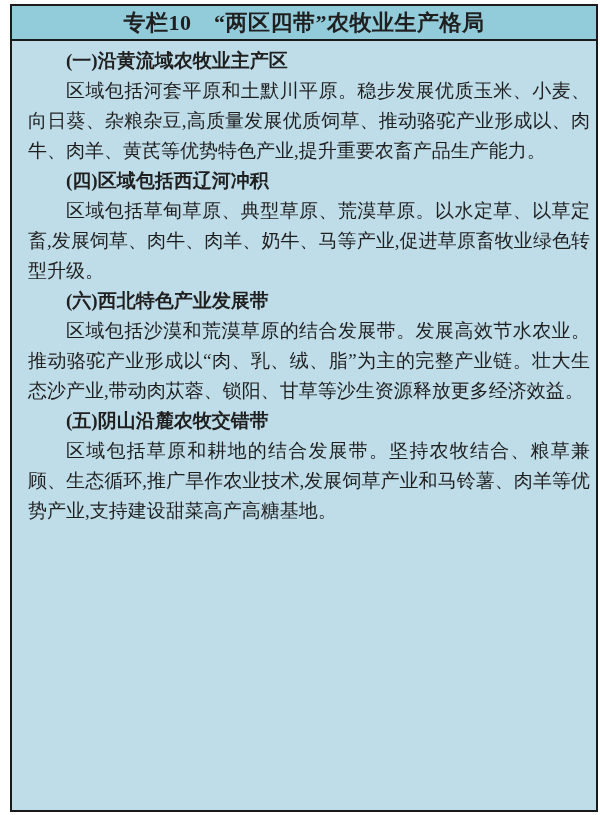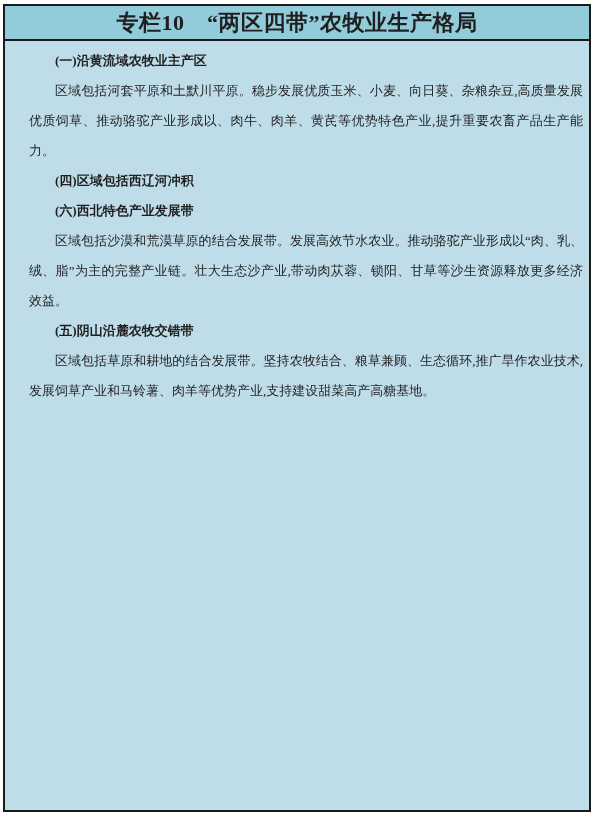--- a/index.html
+++ b/index.html
@@ -12,44 +12,44 @@
   }
   .page {
     position: relative;
     width: 600px;
     height: 815px;
     background: #ffffff;
     overflow: hidden;
   }
   .panel {
     position: absolute;
-    left: 3px;
+    left: 10px;
     top: 4px;
     width: 588px;
     height: 808px;
     box-sizing: border-box;
     border: 2px solid var(--border, #1a1a1a);
     background: var(--body-bg, #bedde9);
     overflow: hidden;
   }
   .panel-title {
     background: var(--title-bg, #92cbda);
     border-bottom: 2px solid var(--border, #1a1a1a);
     height: 33px;
     line-height: 33px;
     text-align: center;
     font-weight: bold;
     font-size: 22px;
     color: var(--text, #1f1f1f);
     letter-spacing: 0.5px;
   }
   .panel-body {
-    padding: 5px 6px 0 24px;
+    padding: 5px 6px 0 16px;
     color: var(--text, #1f1f1f);
-    font-size: 13px;
+    font-size: 19px;
     line-height: 30px;
     text-align: justify;
   }
   .panel-body p {
     margin: 0;
     text-indent: 2em;
   }
   .section-heading {
     font-weight: bold;
   }
@@ -64,20 +64,21 @@
 
       <div class="section">
         <p class="section-heading">(一)沿黄流域农牧业主产区</p>
         <p class="section-para">区域包括河套平原和土默川平原。稳步发展优质玉米、小麦、向日葵、杂粮杂豆,高质量发展优质饲草、推动骆驼产业形成以、肉牛、肉羊、黄芪等优势特色产业,提升重要农畜产品生产能力。</p>
       </div>
 
 
 
       <div class="section">
         <p class="section-heading">(四)区域包括西辽河冲积</p>
+        <p class="section-para">区域包括草甸草原、典型草原、荒漠草原。以水定草、以草定畜,发展饲草、肉牛、肉羊、奶牛、马等产业,促进草原畜牧业绿色转型升级。</p>
       </div>
 
       <div class="section">
         <p class="section-heading">(六)西北特色产业发展带</p>
         <p class="section-para">区域包括沙漠和荒漠草原的结合发展带。发展高效节水农业。推动骆驼产业形成以“肉、乳、绒、脂”为主的完整产业链。壮大生态沙产业,带动肉苁蓉、锁阳、甘草等沙生资源释放更多经济效益。</p>
       </div>
 
       <div class="section">
         <p class="section-heading">(五)阴山沿麓农牧交错带</p>
         <p class="section-para">区域包括草原和耕地的结合发展带。坚持农牧结合、粮草兼顾、生态循环,推广旱作农业技术,发展饲草产业和马铃薯、肉羊等优势产业,支持建设甜菜高产高糖基地。</p>

